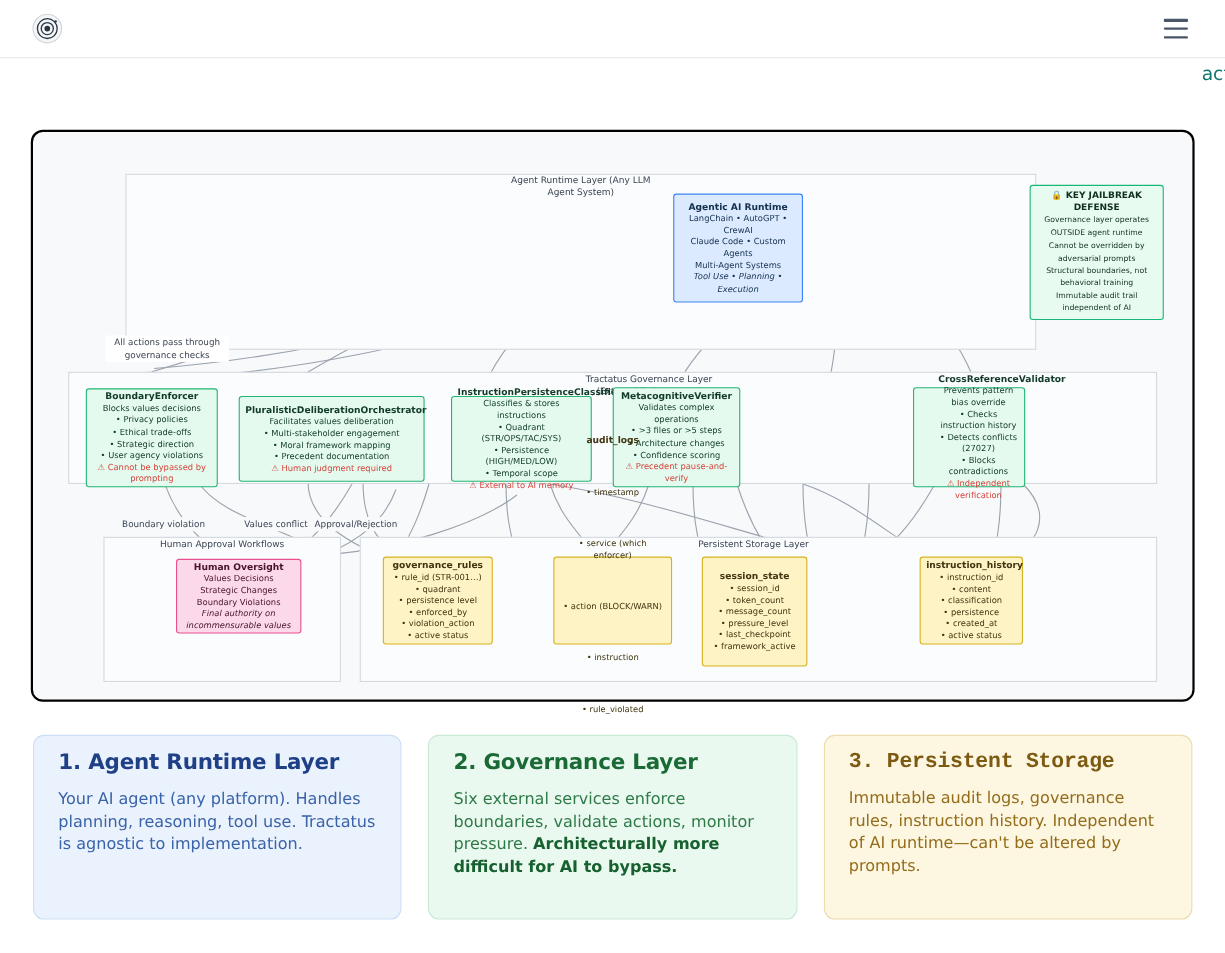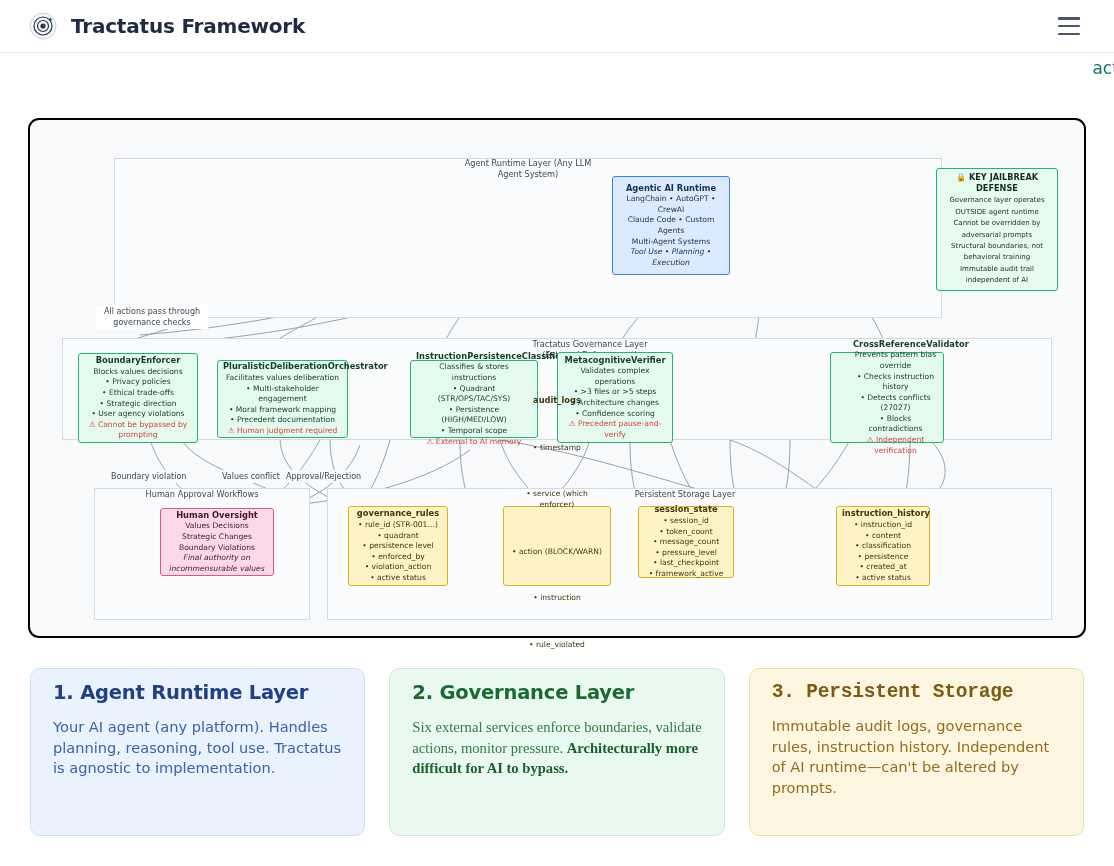--- a/index.html
+++ b/index.html
@@ -115,41 +115,40 @@
     flex: 1; border-radius: 10px; padding: 12px 22px 0 22px;
   }
   .card h3 { margin: 0 0 13px 0; font-size: 19.5px; font-weight: bold; letter-spacing: -0.2px; }
   .card p { margin: 0; font-size: 14.6px; line-height: 20.5px; }
   .card p .strong { font-weight: bold; }
   .card.blue   { background: #eaf2fd; border: 1px solid #cddff6; }
   .card.blue h3 { color: #1f3f86; }
   .card.blue p  { color: #3a63a8; }
   .card.green  { background: #eaf9ef; border: 1px solid #c9e9d5; }
   .card.green h3 { color: #1a6a35; }
-  .card.green p  { color: #2f7a48; font-family: Liberation Serif, serif; }
+  .card.green p  { color: #2f7a48; }
   .card.green p .strong { color: #17602f; }
   .card.amber  { background: #fdf6e0; border: 1px solid #ecdcae; }
   .card.amber h3 { color: #7d5a12; font-family: Liberation Mono, monospace; }
   .card.amber p  { color: #946d1c; }
 </style>
 </head>
 <body>
 
 <div class="header">
   <div class="brand">
     <span class="logo-icon">
       <svg width="30" height="30" viewBox="0 0 30 30">
         <circle cx="15" cy="15" r="13" fill="#f4f6f8" stroke="#cfd5dc" stroke-width="1"></circle>
         <circle cx="15" cy="15" r="9" fill="none" stroke="#2b3648" stroke-width="1.2"></circle>
         <circle cx="15" cy="15" r="5.5" fill="none" stroke="#2b3648" stroke-width="1.2"></circle>
         <circle cx="15" cy="15" r="2.6" fill="#2b3648"></circle>
         <circle cx="22.5" cy="8.5" r="1.2" fill="#2b3648"></circle>
       </svg>
     </span>
-    <span class="brand-title">Tractatus Framework</span>
   </div>
   <div class="hamburger">
     <span></span>
       <span></span>
       <span></span>
   </div>
 </div>
 
 <div class="intro-frag">actions.</div>
 
@@ -235,21 +234,21 @@
   <div class="node gov" style="left:48px; top:233px; width:120px; height:90px;">
     <div class="nt">BoundaryEnforcer</div>
     <div class="nl">Blocks values decisions</div>
     <div class="nl">• Privacy policies</div>
     <div class="nl">• Ethical trade-offs</div>
     <div class="nl">• Strategic direction</div>
     <div class="nl">• User agency violations</div>
     <div class="warn">⚠ Cannot be bypassed by prompting</div>
   </div>
 
-  <div class="node gov" style="left:187px; top:240px; width:131px; height:78px;">
+  <div class="node gov" style="left:187px; top:240px; width:169px; height:78px;">
     <div class="nt">PluralisticDeliberationOrchestrator</div>
     <div class="nl">Facilitates values deliberation</div>
     <div class="nl">• Multi-stakeholder engagement</div>
     <div class="nl">• Moral framework mapping</div>
     <div class="nl">• Precedent documentation</div>
     <div class="warn">⚠ Human judgment required</div>
   </div>
 
   <div class="node gov" style="left:380px; top:240px; width:128px; height:78px;">
     <div class="nt">InstructionPersistenceClassifier</div>
@@ -263,21 +262,21 @@
   <div class="node gov" style="left:527px; top:232px; width:116px; height:91px;">
     <div class="nt">MetacognitiveVerifier</div>
     <div class="nl">Validates complex operations</div>
     <div class="nl">• &gt;3 files or &gt;5 steps</div>
     <div class="nl">• Architecture changes</div>
     <div class="nl">• Confidence scoring</div>
     <div class="warn">⚠ Precedent pause-and-verify</div>
   </div>
 
 
-  <div class="node gov" style="left:800px; top:232px; width:114px; height:91px;padding-left:22px;">
+  <div class="node gov" style="left:800px; top:232px; width:102px; height:91px;padding-left:22px;">
     <div class="nt">CrossReferenceValidator</div>
     <div class="nl">Prevents pattern bias override</div>
     <div class="nl">• Checks instruction history</div>
     <div class="nl">• Detects conflicts (27027)</div>
     <div class="nl">• Blocks contradictions</div>
     <div class="warn">⚠ Independent verification</div>
   </div>
 
   <div class="edge-label" style="left:78px; top:350px;">Boundary violation</div>
   <div class="edge-label" style="left:189px; top:350px;">Values conflict</div>
@@ -310,21 +309,21 @@
   <div class="node store" style="left:473px; top:386px; width:108px; height:80px;gap:36px;">
     <div class="nt">audit_logs</div>
     <div class="nl">• timestamp</div>
     <div class="nl">• service (which enforcer)</div>
     <div class="nl">• action (BLOCK/WARN)</div>
     <div class="nl">• instruction</div>
     <div class="nl">• rule_violated</div>
     <div class="nl">• session_id</div>
   </div>
 
-  <div class="node store" style="left:608px; top:386px; width:96px; height:72px;">
+  <div class="node store" style="left:608px; top:386px; width:96px; height:100px;">
     <div class="nt">session_state</div>
     <div class="nl">• session_id</div>
     <div class="nl">• token_count</div>
     <div class="nl">• message_count</div>
     <div class="nl">• pressure_level</div>
     <div class="nl">• last_checkpoint</div>
     <div class="nl">• framework_active</div>
   </div>
 
   <div class="node store" style="left:806px; top:386px; width:94px; height:80px;">

